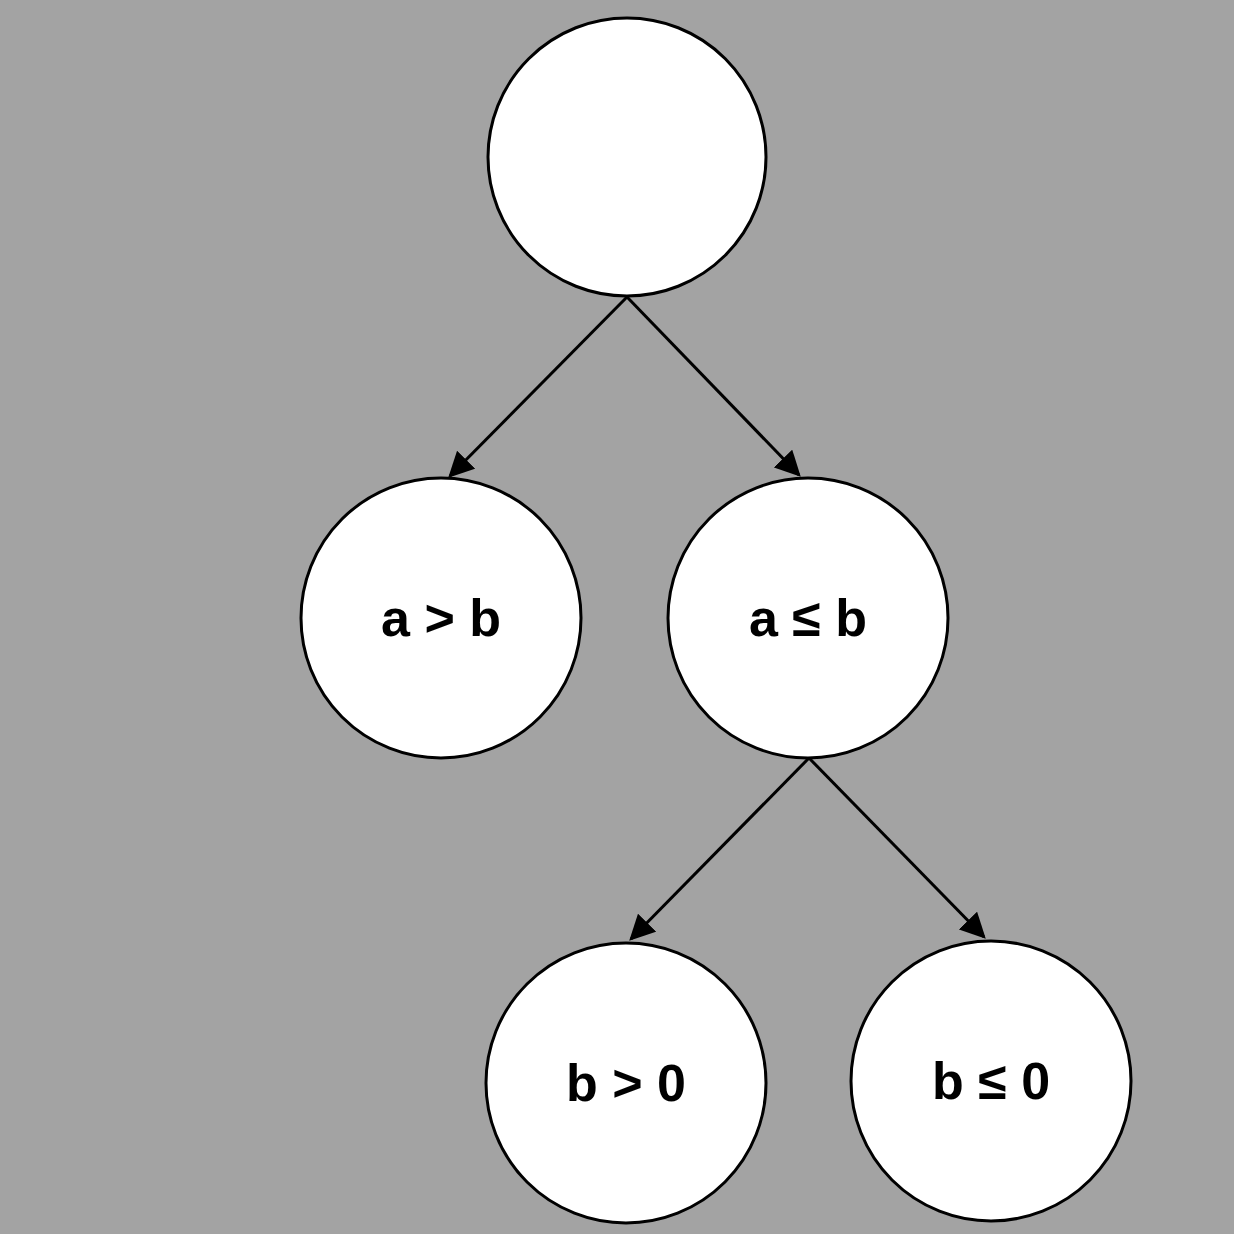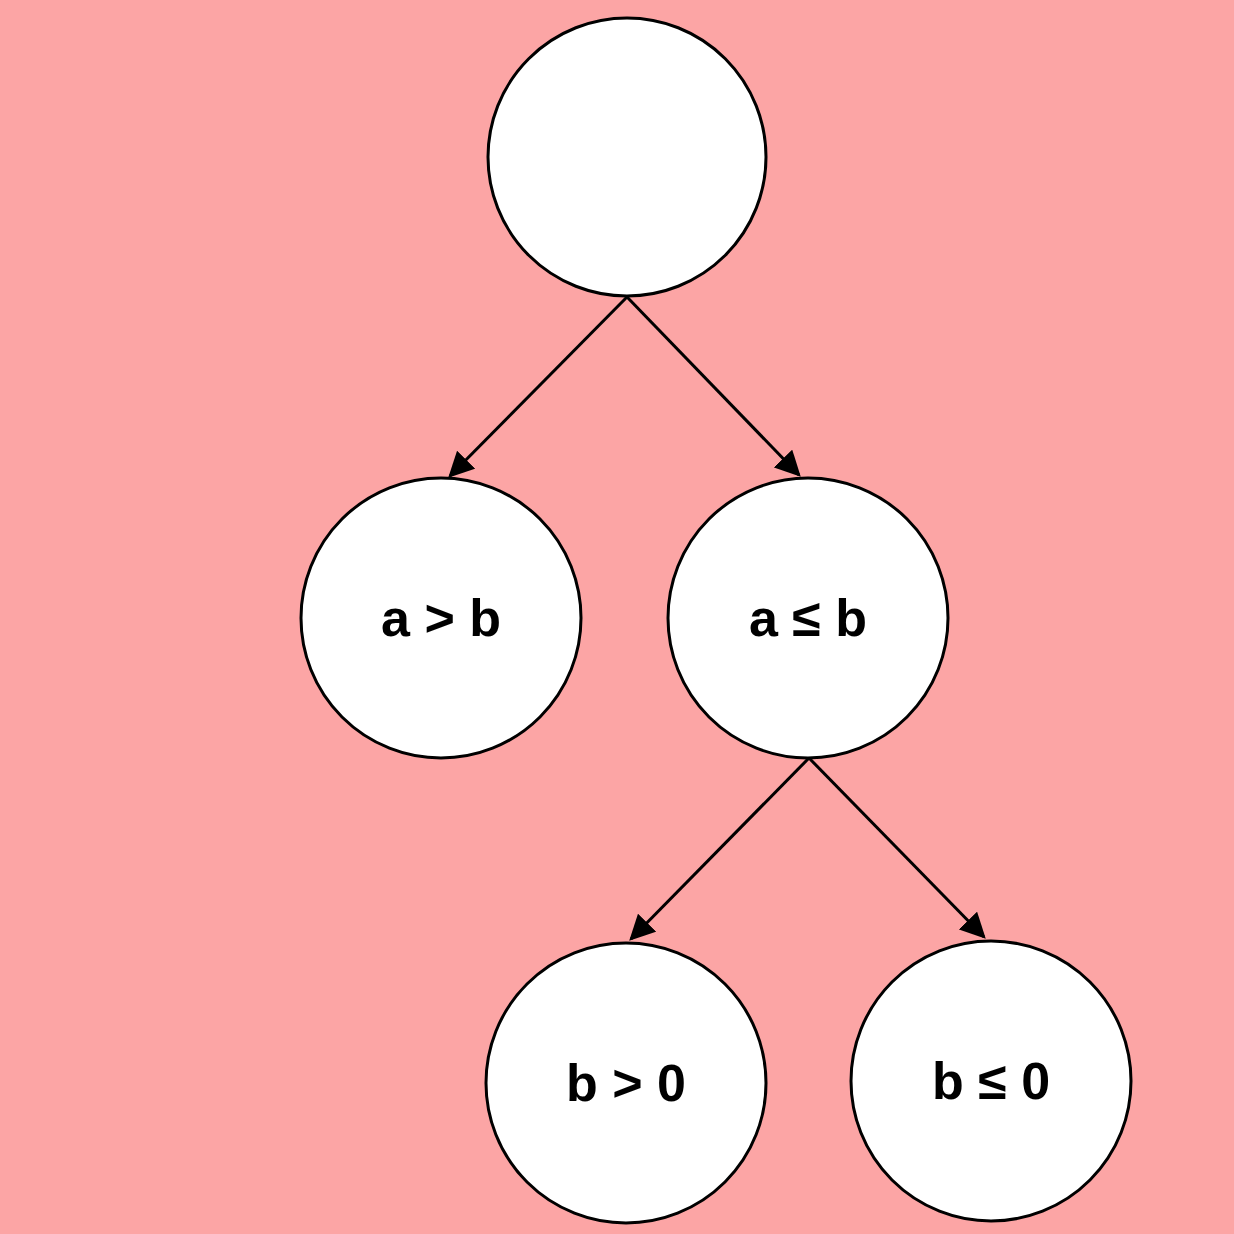--- a/index.html
+++ b/index.html
@@ -7,21 +7,21 @@
     padding: 0;
     width: 1234px;
     height: 1234px;
     background: #ffffff;
     font-family: "Liberation Sans", sans-serif;
   }
   .canvas {
     position: relative;
     width: 1234px;
     height: 1234px;
-    background: #fca5a5;
+    background: #a3a3a3;
     overflow: hidden;
   }
   svg.tree {
     position: absolute;
     top: 0;
     left: 0;
   }
   .node-circle {
     fill: #ffffff;
     stroke: #000000;

